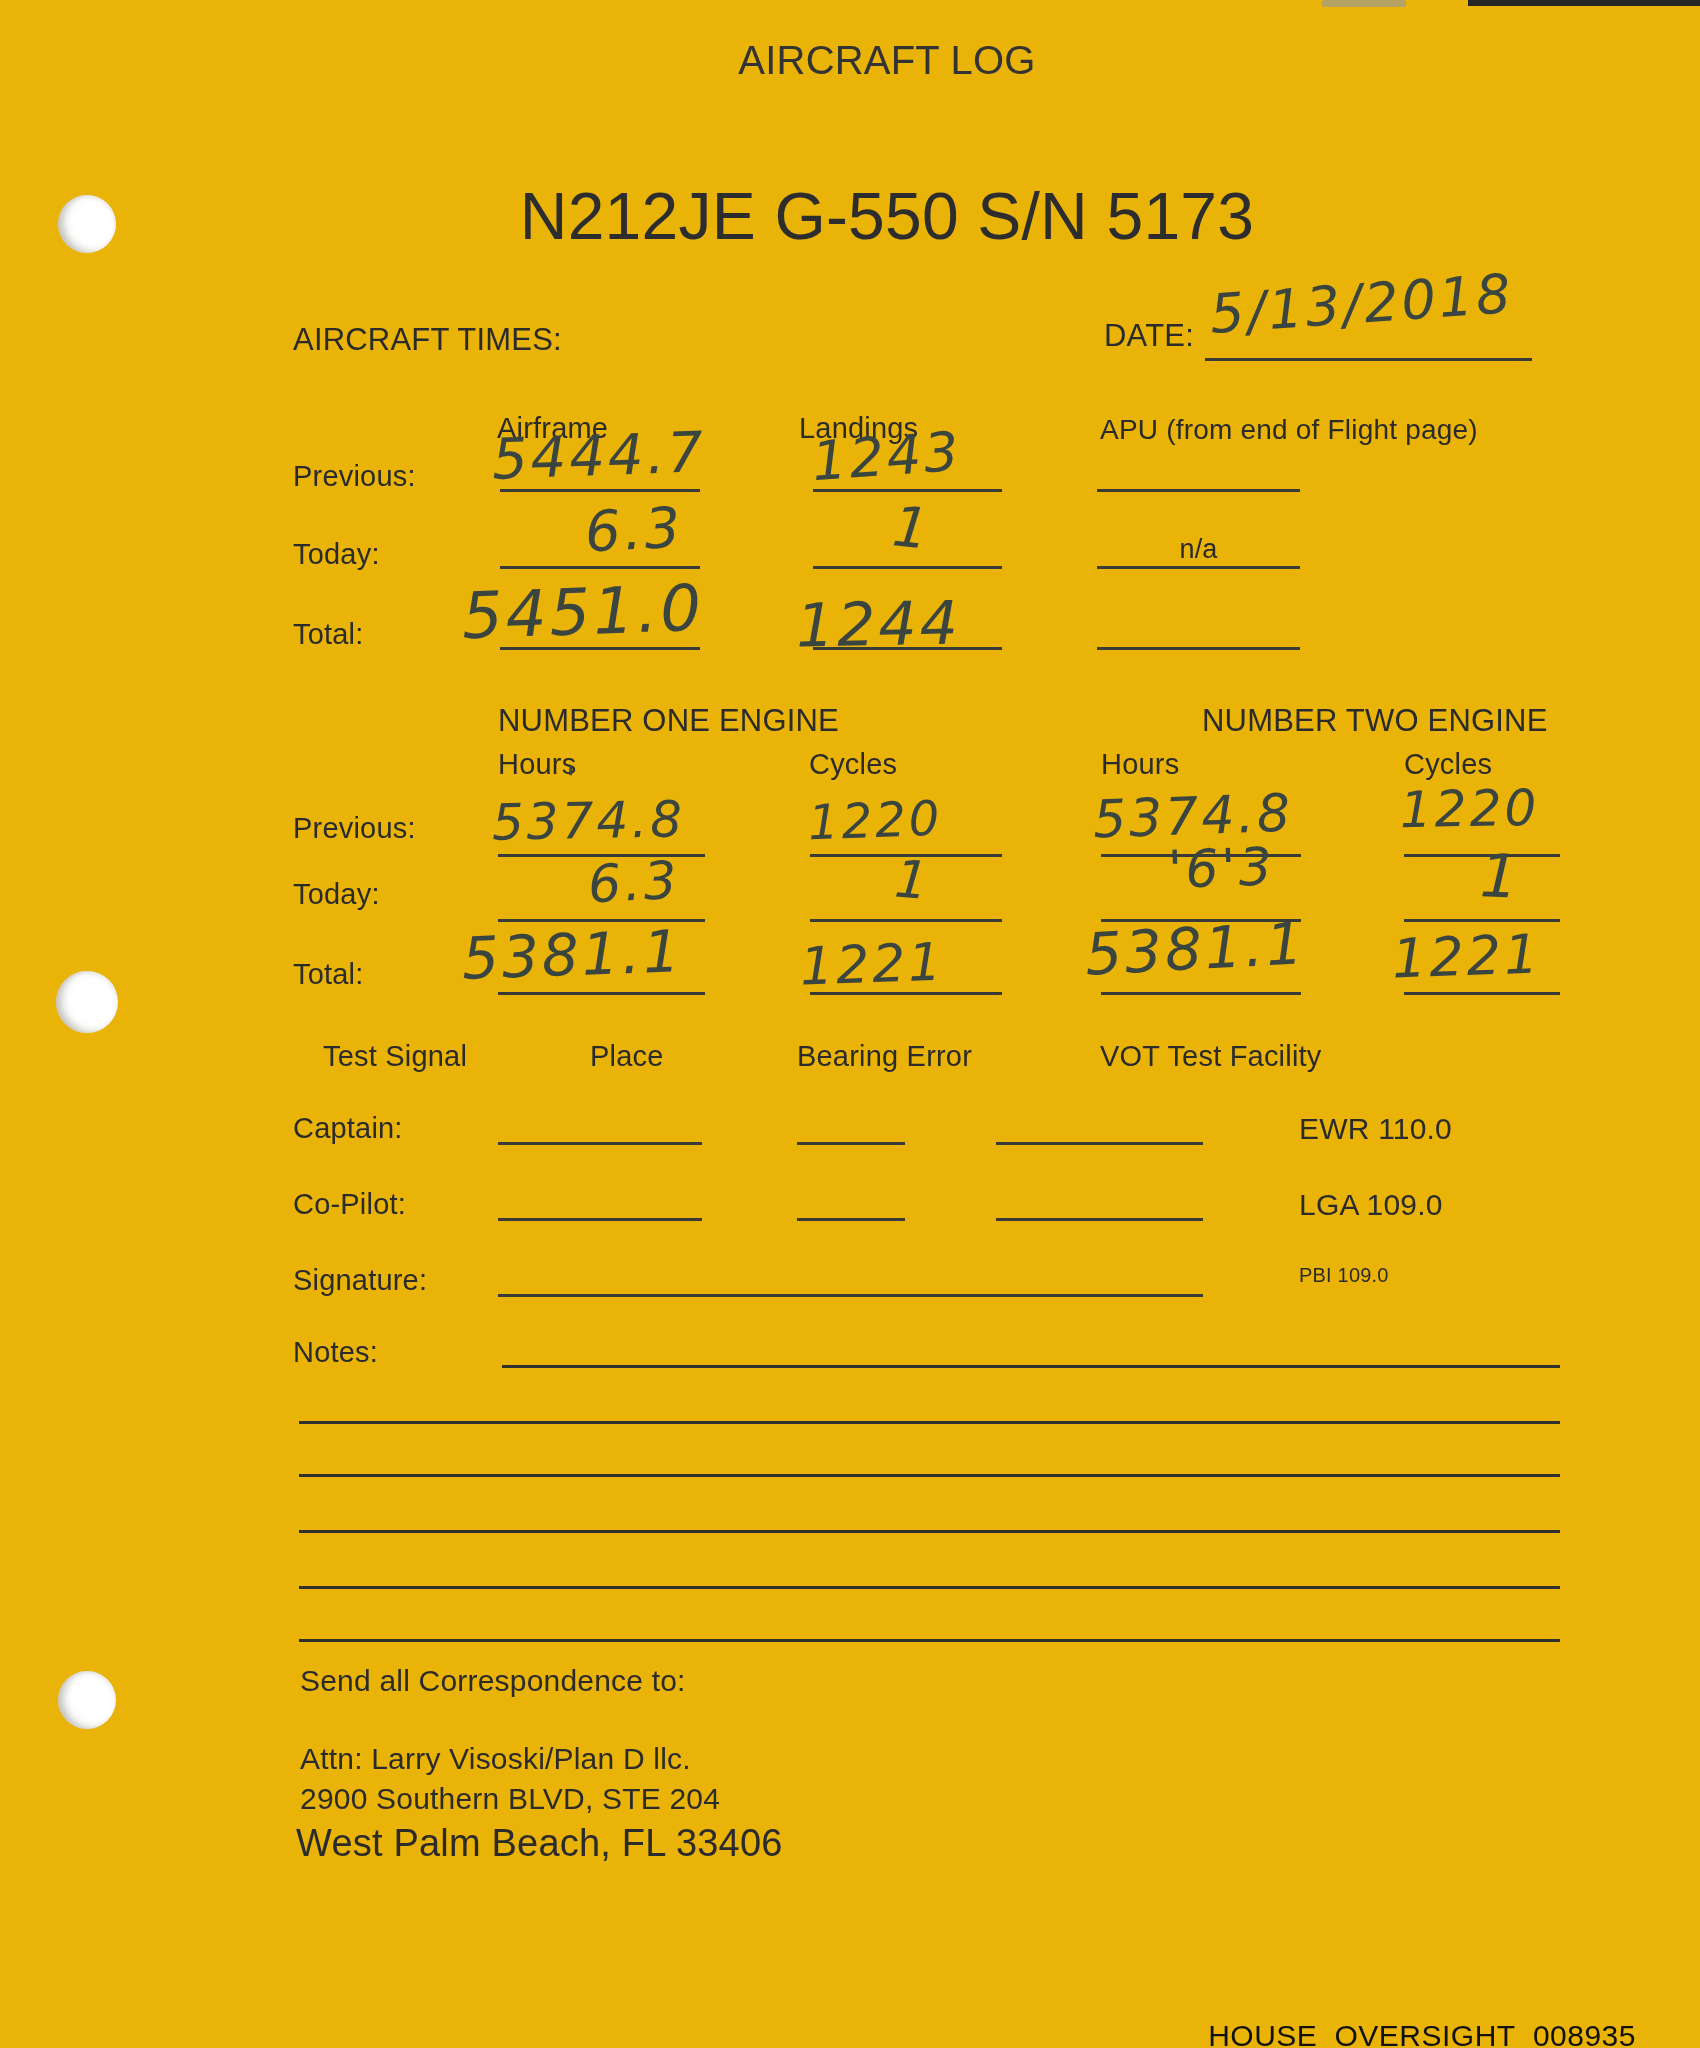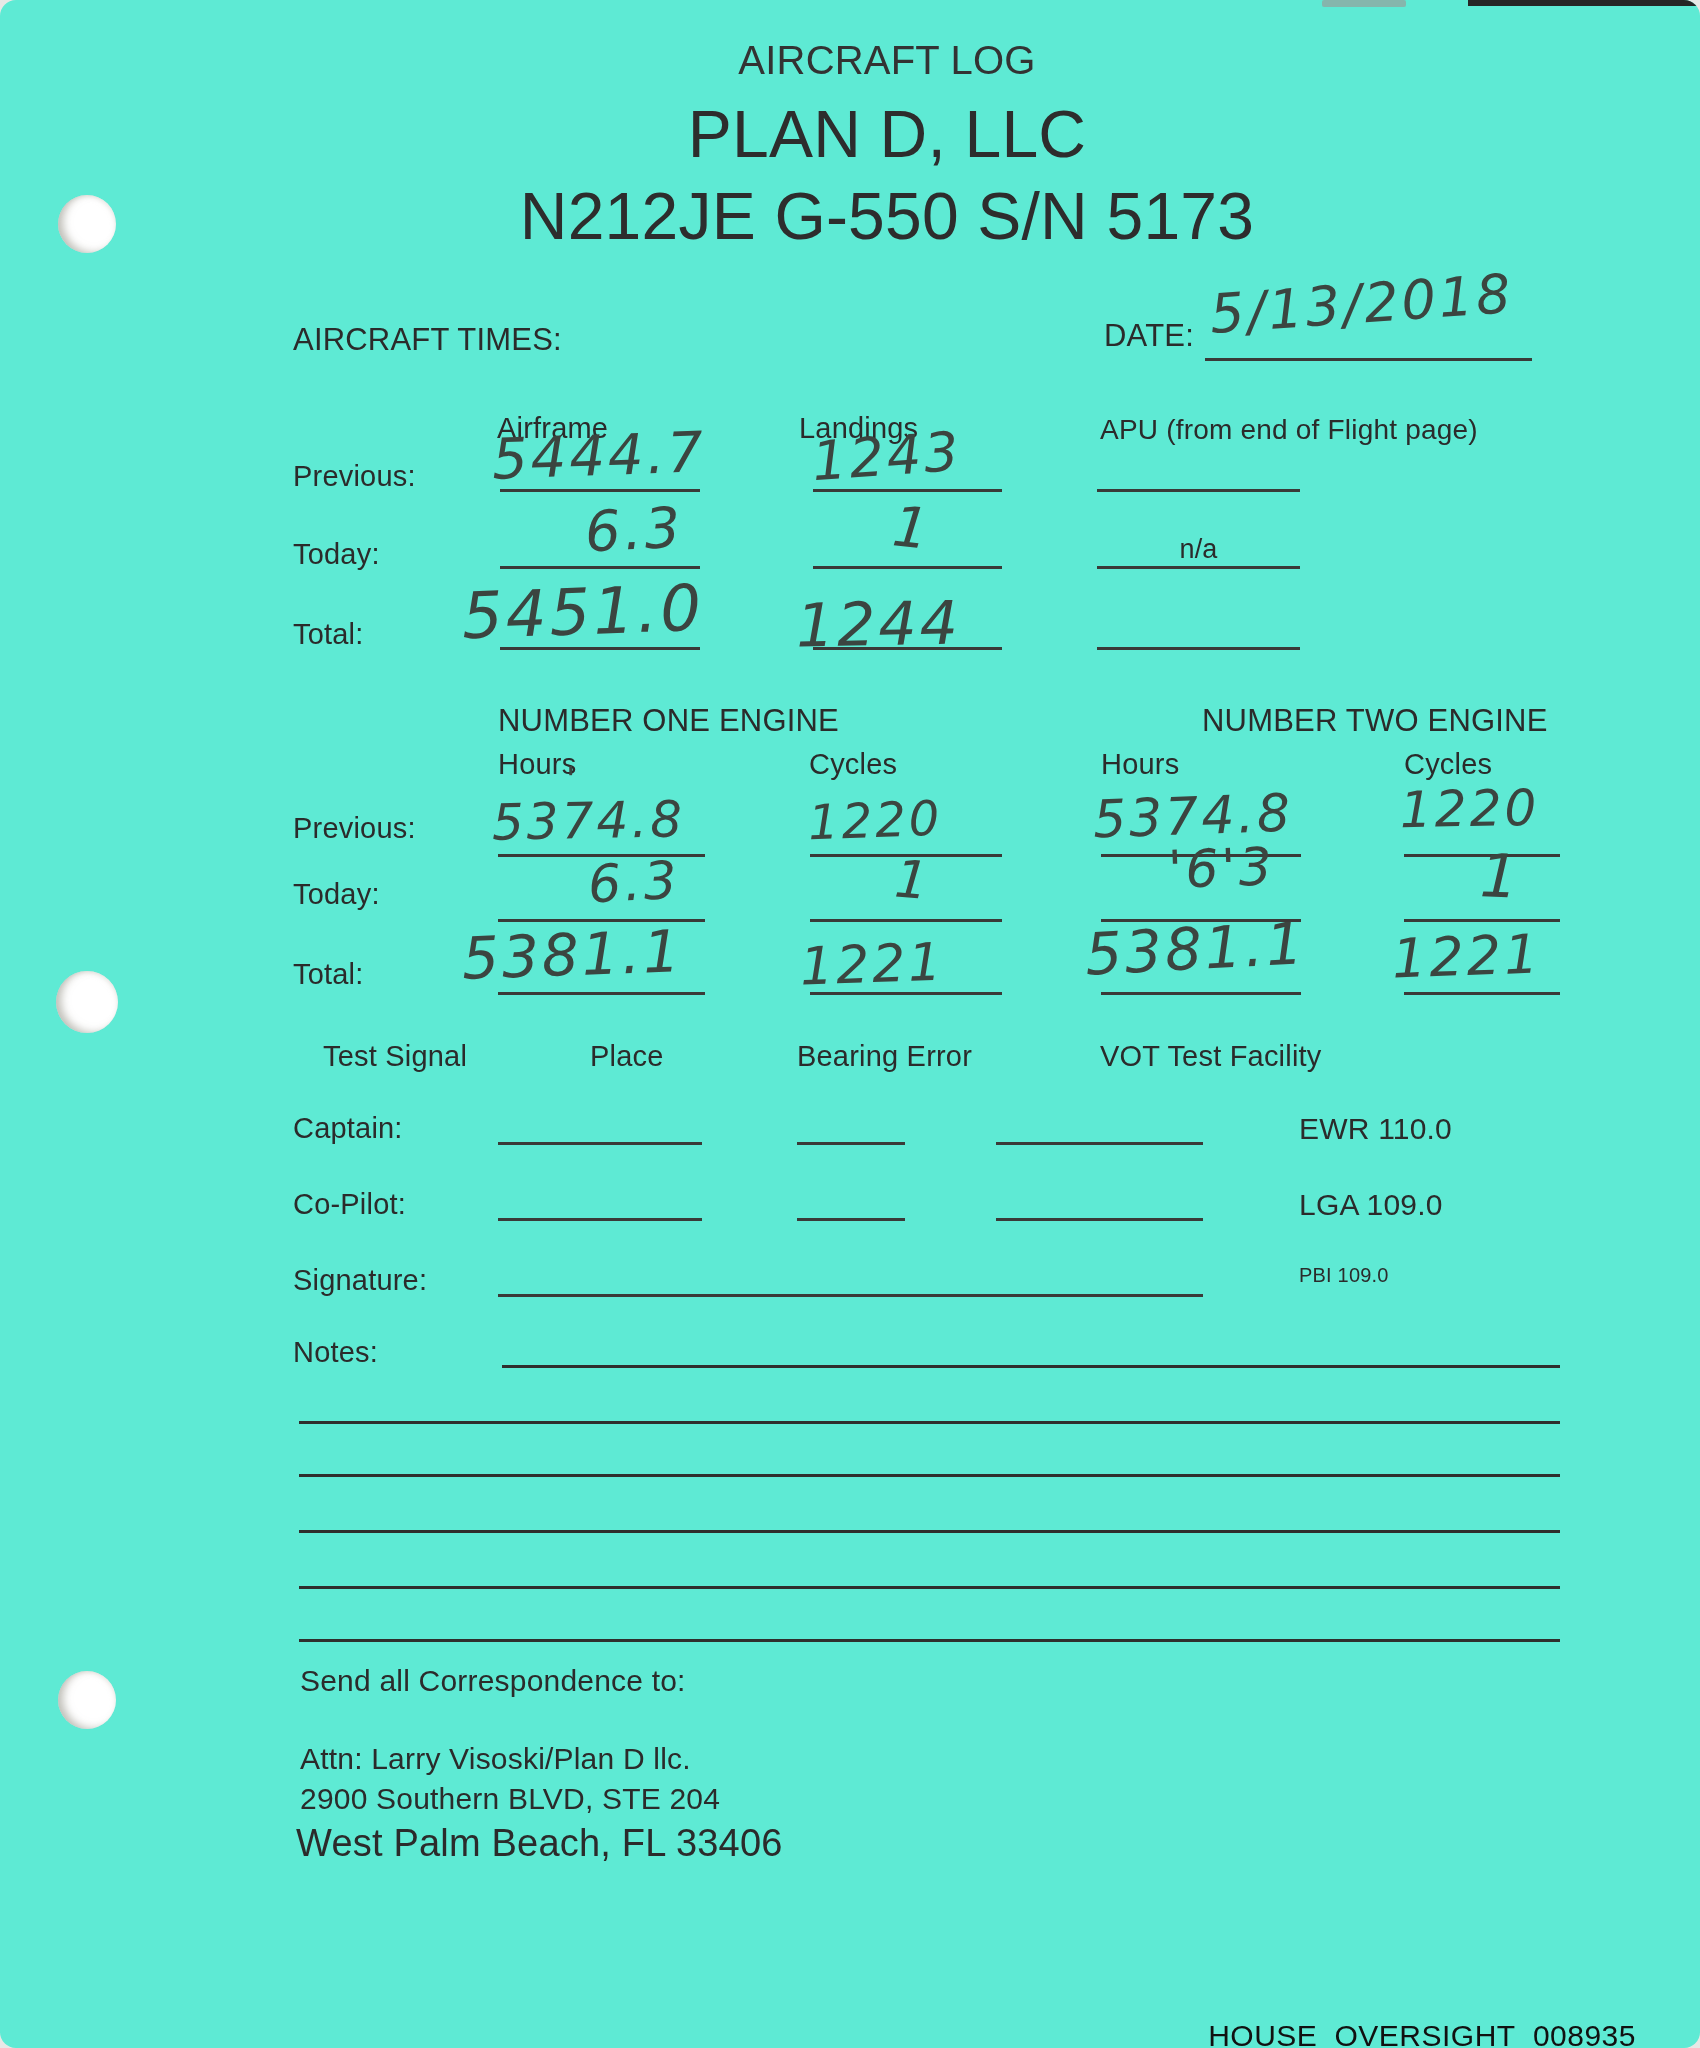--- a/index.html
+++ b/index.html
@@ -1,22 +1,21 @@
 <!DOCTYPE html>
 <html><head>
 <meta charset="utf-8">
 <style>
   html,body{margin:0;padding:0;background:#e8e8e6;}
   #page{
     position:relative;
     width:1700px;height:2048px;
-    background:#5eead4;
+    background:#eab308;
     overflow:hidden;
     font-family:"Liberation Sans",sans-serif;
-    border-radius:16px;
   }
   .pt{ 
     position:absolute;
     font-family:"Liberation Sans",sans-serif;
     color:#2b2b2b;
     white-space:nowrap;
     letter-spacing:.2px;
   }
   .center{transform:translateX(-50%);}
   .hw{ 
@@ -53,21 +52,20 @@
 <div id="page">
 
   <div class="artifact" style="left:1322px;top:0;width:84px;height:7px;background:#9a9a97;opacity:.65;border-radius:2px;"></div>
   <div class="artifact" style="left:1468px;top:0;width:232px;height:6px;background:#262625;"></div>
 
   <div class="hole" style="left:58px;top:195px;width:58px;height:58px;"></div>
   <div class="hole" style="left:56px;top:971px;width:62px;height:62px;"></div>
   <div class="hole" style="left:58px;top:1671px;width:58px;height:58px;"></div>
 
   <div class="pt center" style="left:887px;top:38px;font-size:40px;color:#333;">AIRCRAFT LOG</div>
-  <div class="pt center" style="left:887px;top:96px;font-size:66px;color:#2d2d2d;">PLAN D, LLC</div>
   <div class="pt center" style="left:887px;top:178px;font-size:66px;color:#2d2d2d;">N212JE G-550 S/N 5173</div>
 
   <div class="pt" style="left:293px;top:322px;font-size:31px;">AIRCRAFT TIMES:</div>
   <div class="pt" style="left:1104px;top:318px;font-size:31px;text-align:center;">DATE:</div>
   <div class="line" style="left:1205px;top:358px;width:327px;"></div>
   <div class="hw" style="left:1212px;top:288px;font-size:54px;transform:rotate(-4deg);transform-origin:left bottom;">5/13/2018</div>
 
   <div class="pt" style="left:497px;top:412px;font-size:29px;">Airframe</div>
   <div class="pt" style="left:799px;top:412px;font-size:29px;">Landings</div>
   <div class="pt" style="left:1100px;top:414px;font-size:28px;">APU (from end of Flight page)</div>

